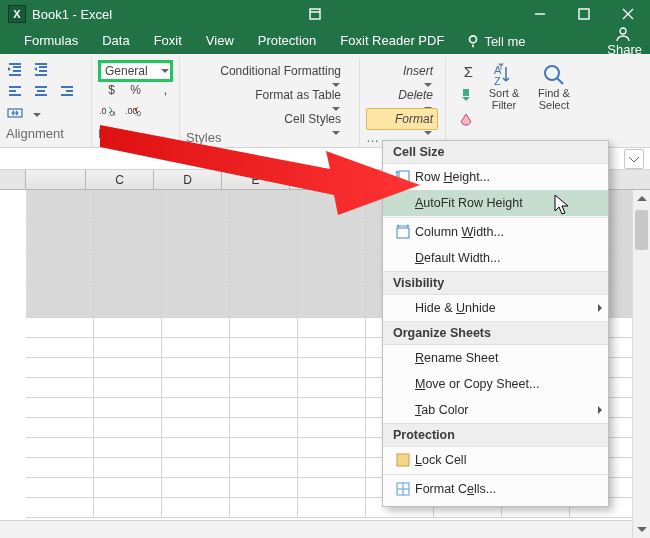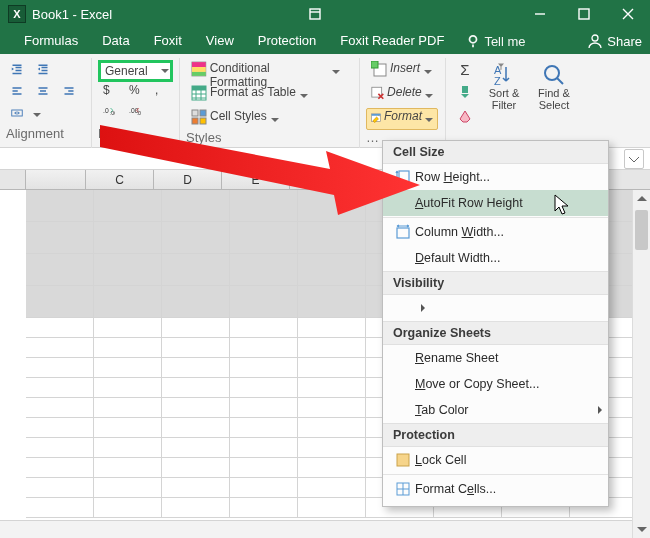--- a/index.html
+++ b/index.html
@@ -49,21 +49,21 @@
     padding: 0 12px;
     height:26px; line-height:26px;
     cursor:pointer;
   }
   .tabstrip .tellme {
     margin-left: 10px;
     opacity:.95; display:flex; align-items:center;
   }
   .tabstrip .tellme svg { width:14px;height:14px; fill:#fff; margin-right:4px;}
   .tabstrip .share {
-    margin-left:auto; margin-right:8px; display:flex; align-items:center;
+    margin-left:auto; margin-right:8px; display:flex; align-items:center;flex-direction:column;
   }
   .tabstrip .share svg{width:16px;height:16px;stroke:#fff;fill:none;stroke-width:1.3;margin-right:4px;}
   
   .ribbon {
     background:#f3f3f3;
     border-bottom:1px solid #d4d4d4;
     height:94px;
     display:flex;
     padding-top:4px;
     font-size:12px;
@@ -80,24 +80,25 @@
   }
   .group-label {
     color:#6a6a6a; font-size:13px;
     text-align:left;
     margin-top:auto;
     padding-bottom:8px;
   }
   .group .row { display:flex; align-items:center; gap:4px; height:22px;}
   .btn {
     height:22px; padding:0 4px;
-    display:inline-flex; align-items:flex-start; gap:3px;
+    display:inline-flex; align-items:flex-end; gap:3px;
     border:1px solid transparent;
     border-radius:2px;
     cursor:pointer;
+    flex-direction:column;
   }
   .combo {
     border:3px solid #22c55e; background:#fff;
     height:22px; display:inline-flex; align-items:center;
     padding-left:4px; font-size:12px;
   }
   .caret { width:10px;height:22px;display:inline-flex;align-items:center;justify-content:center;}
   .caret svg{width:8px;height:8px;fill:#666;}
   .iconbtn { width:22px; }
   .grp-number .sym { font-family: "Segoe UI", sans-serif; }
@@ -734,20 +735,21 @@
 
   <div class="item">
     <span class="icon-slot"></span>
     <span class="label"><span class="ul">D</span>efault Width...</span>
   </div>
 
   <div class="section-title">Visibility</div>
 
   <div class="item">
     <span class="icon-slot"></span>
+    <span class="label">Hide &amp; <span class="ul">U</span>nhide</span>
     <span class="submenu-caret">
         <svg viewBox="0 0 8 8">
           <path d="M2 0l4 4-4 4z"></path>
         </svg>
       </span>
   </div>
 
   <div class="section-title">Organize Sheets</div>
 
   <div class="item">

